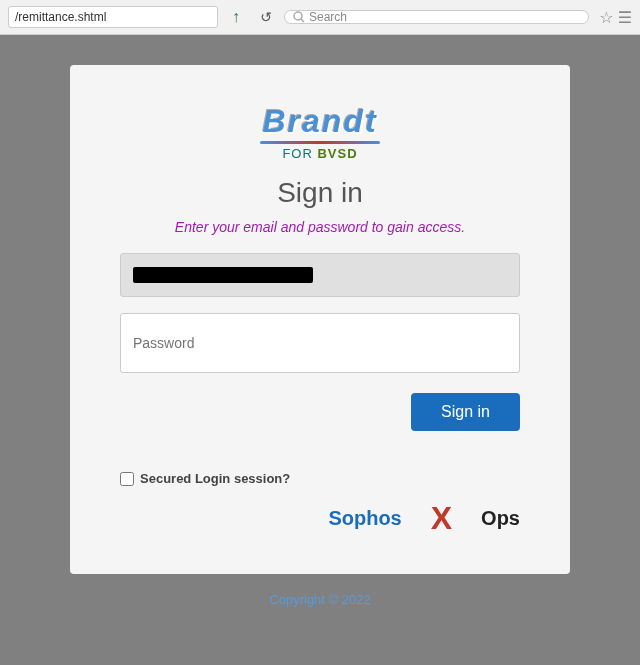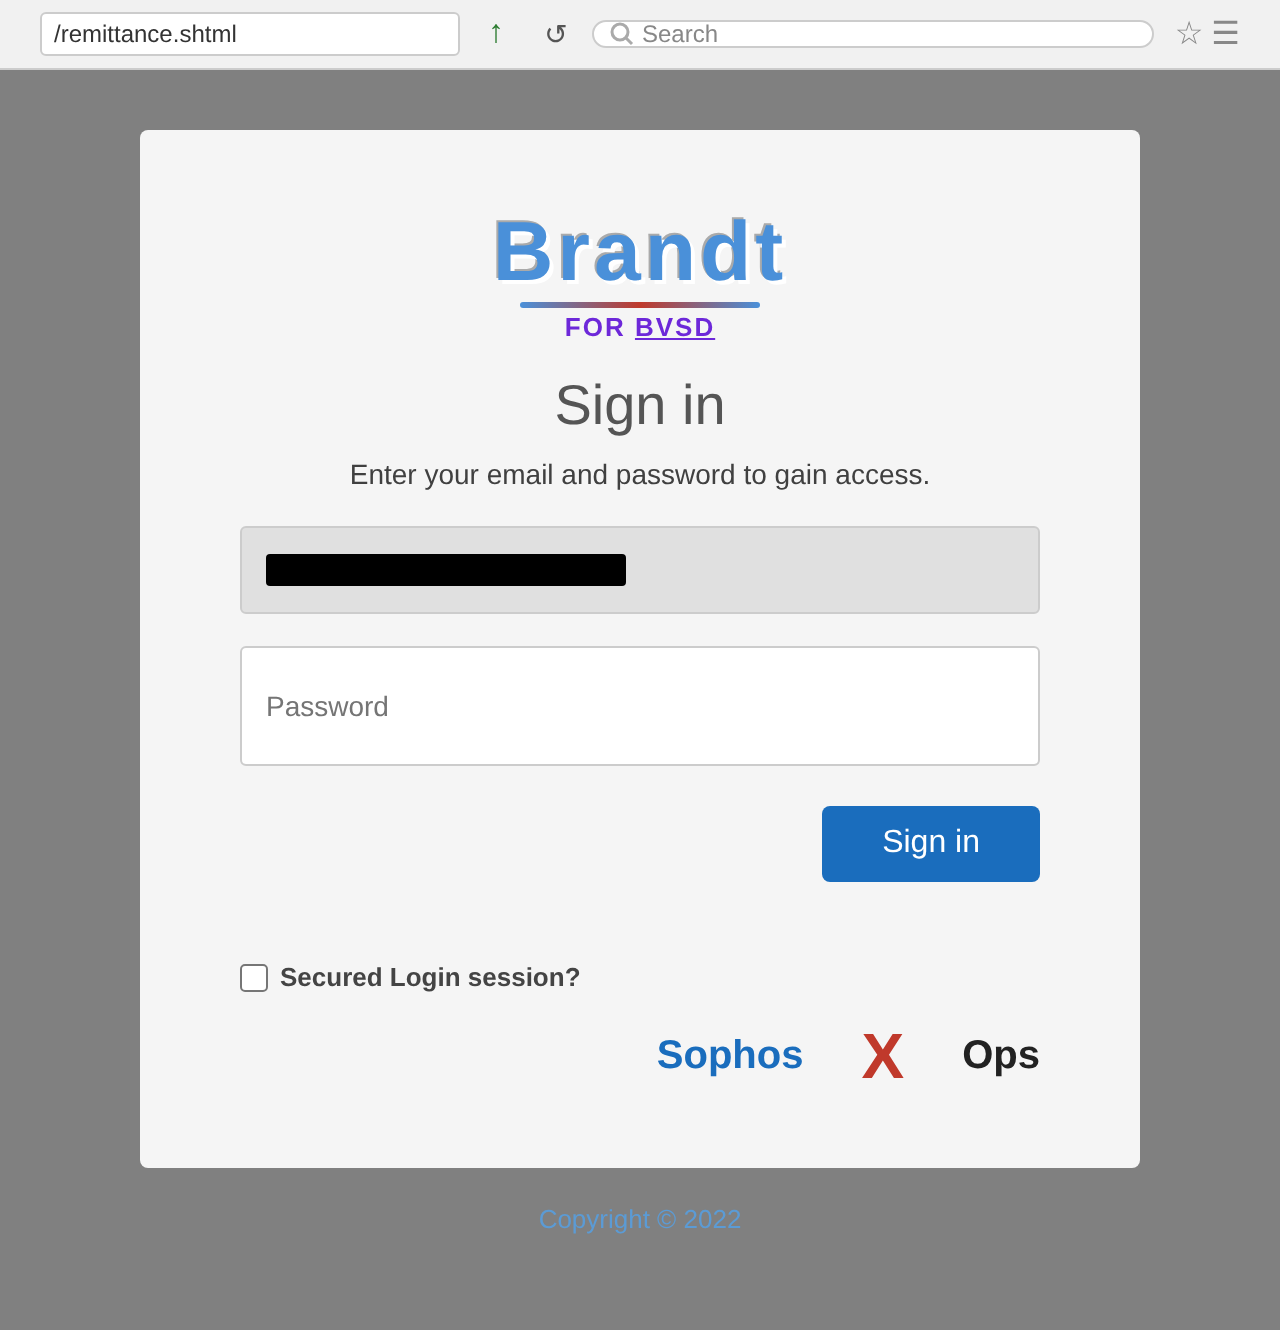--- a/index.html
+++ b/index.html
@@ -12,21 +12,21 @@
       overflow: hidden;
     }
 
     
     .browser-bar {
       height: 35px;
       background-color: #f1f1f1;
       border-bottom: 1px solid #ccc;
       display: flex;
       align-items: center;
-      padding: 0 20px;
+      padding: 0 8px;
       gap: 6px;
     }
 
     .url-bar {
       display: flex;
       align-items: center;
       background: white;
       border: 1px solid #ccc;
       border-radius: 3px;
       padding: 2px 6px;
@@ -97,40 +97,41 @@
     }
 
     
     .logo-area {
       margin-bottom: 16px;
       text-align: center;
     }
 
     .logo-text {
       font-family: 'Comic Sans MS', cursive, sans-serif;
-      font-size: 42px;
+      font-size: 32px;
       font-weight: bold;
       color: #4a90d9;
       text-shadow: 2px 2px 0 #fff, -1px -1px 0 #aaa;
       letter-spacing: 2px;
       line-height: 1;
       display: block;
       
+      font-style: italic;
     }
 
     .logo-subtitle {
       font-size: 11px;
       color: #555;
       letter-spacing: 1px;
       margin-top: 2px;
     }
 
     .logo-subtitle span {
-      color: #6d28d9;
-      font-weight: bold;
+      color: #0f766e;
+      font-weight: normal;
       font-size: 13px;
     }
 
     .logo-underline {
       width: 120px;
       height: 3px;
       background: linear-gradient(to right, #4a90d9, #c0392b, #4a90d9);
       margin: 4px auto 0;
       border-radius: 2px;
     }
@@ -138,24 +139,25 @@
     
     .sign-in-heading {
       font-size: 28px;
       color: #555;
       font-weight: 300;
       margin-bottom: 10px;
     }
 
     
     .error-message {
-      color: #404040;
+      color: #a21caf;
       font-size: 14px;
       margin-bottom: 18px;
       text-align: center;
+      font-style: italic;
     }
 
     
     .form-group {
       width: 100%;
       margin-bottom: 16px;
     }
 
     .password-input {
       width: 100%;
@@ -284,21 +286,21 @@
 </div>
 
 <div class="page-content">
 
   <div class="login-card">
 
     <div class="logo-area">
       <span class="logo-text">Brandt</span>
       <div class="logo-underline"></div>
       <div class="logo-subtitle">
-        <span>FOR </span><span style="color:#6d28d9; font-weight:bold;text-decoration:underline;">BVSD</span>
+        <span>FOR </span><span style="color:#4d7c0f; font-weight:bold;">BVSD</span>
       </div>
     </div>
 
     <h1 class="sign-in-heading">Sign in</h1>
 
     <p class="error-message">Enter your email and password to gain access.</p>
 
     <div class="form-group">
       <div style="width:100%; height:44px; border:1px solid #ccc; border-radius:3px; background:#e0e0e0; display:flex; align-items:center; padding:0 12px;">
         <div class="masked-value"></div>

